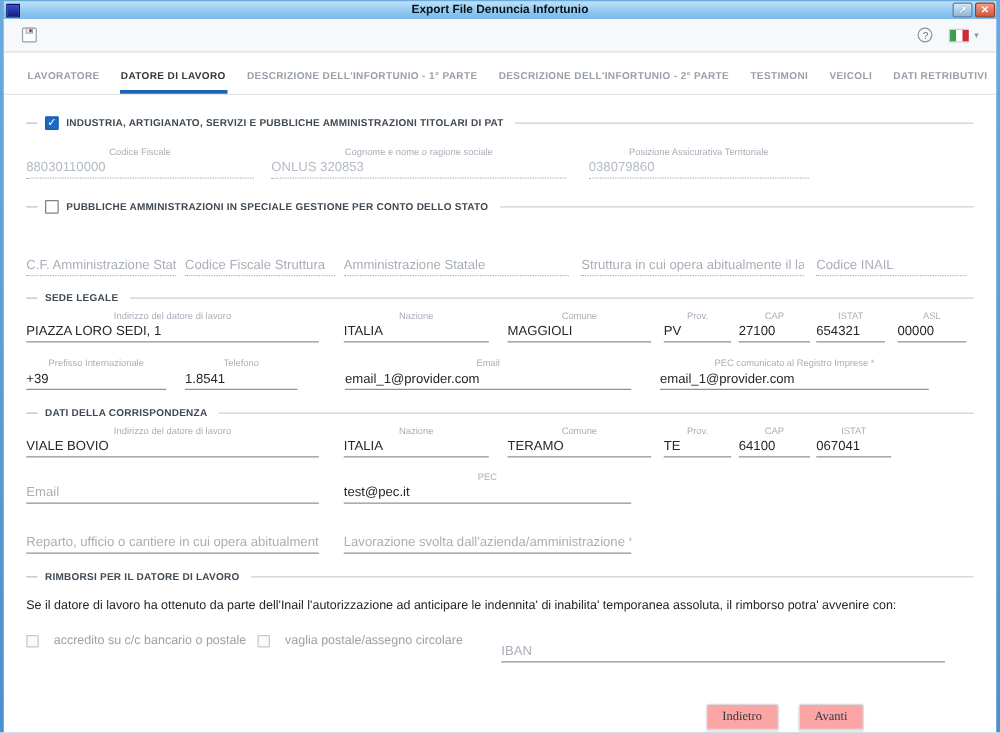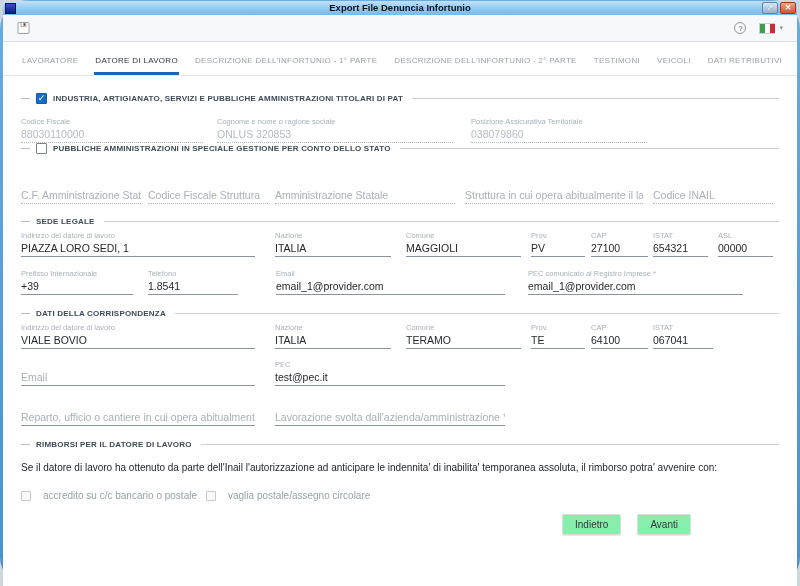--- a/index.html
+++ b/index.html
@@ -1,21 +1,21 @@
 <!DOCTYPE html>
 <html><head>
 <meta charset="utf-8">
 <style>
   * { margin:0; padding:0; box-sizing:border-box; }
   html,body { background:#cfd6dd; font-family:"Liberation Sans", sans-serif; }
   .window{
     width:800px; height:586px;
     background:linear-gradient(#6aabdf,#4a90cc);
     padding:1px 3px 0 3px;
-    display:flex; flex-direction:column;border-radius:29px;
+    display:flex; flex-direction:column;
   }
   
   .titlebar{
     height:14px; flex:0 0 14px;
     background:linear-gradient(#bfe1f7,#8ec7f0 60%,#79b9ea);
     display:flex; align-items:center; position:relative;
   }
   .win-icon{ width:11px;height:11px;margin-left:2px;
     background:linear-gradient(#3a4bd8,#141e7a); border:1px solid #0e1560; z-index:2;}
   .win-title{ position:absolute; left:0; right:0; text-align:center;
@@ -33,49 +33,49 @@
   .help-icon{ width:12px;height:12px;border:1px solid #8d949c;border-radius:50%;
     font-size:8px;color:#6e757d;display:flex;align-items:center;justify-content:center;}
   .flag-wrap{ display:flex; align-items:center; gap:4px;}
   .flag{ width:16px;height:11px;display:flex;border:1px solid #c9ced4;}
   .flag i{ flex:1; display:block;}
   .flag .g{ background:#3f9e4d;} .flag .w{ background:#fff;} .flag .r{ background:#cd2b37;}
   .caret{ font-size:7px; color:#8d949c;}
   
   .tabs{ display:flex; gap:15px; padding-left:18px; margin-top:7px;
     border-bottom:1px solid #e4e6ea; align-items:flex-end; height:27px; flex:0 0 27px;}
-  .tab{ font-size:8px; font-weight:normal; letter-spacing:.3px; color:#9aa0a8;
+  .tab{ font-size:8px; font-weight:bold; letter-spacing:.3px; color:#9aa0a8;
     padding:0 1px 10px; white-space:nowrap; cursor:default;}
   .tab.active{ color:#32373d; border-bottom:3px solid #1a66b0; padding-bottom:7px;}
   
   .content{ flex:1; padding:0 18px; overflow:hidden;}
   .legend{ display:flex; align-items:center;}
   .legend .dash{ width:9px; height:1px; background:#b9bfc7; margin-right:6px; flex:0 0 9px;}
   .legend-text{ font-size:8px; font-weight:bold; color:#3f4a55; letter-spacing:.2px;
     white-space:nowrap; margin-right:9px;}
   .legend .rule{ flex:1; height:1px; background:#ccd1d7;}
   .cb{ width:11px; height:11px; border:1px solid #7a828b; background:#fff; margin-right:6px;
     border-radius:1px; display:flex; align-items:center; justify-content:center; flex:0 0 11px;}
   .cb.checked{ background:#1b6ac6; border-color:#155aab; color:#fff; font-size:9px; line-height:1;}
   .row{ display:flex; align-items:flex-start;}
   .field{ display:flex; flex-direction:column;}
   .f-label{ font-size:7.5px; color:#a9afb8; height:10px; line-height:10px;
-    white-space:nowrap; overflow:hidden;}
+    white-space:nowrap; overflow:hidden;text-align:center;}
   .f-value{ font-size:10.5px; color:#24272b; height:16px; line-height:15px;
     border-bottom:1px solid #8d939b; white-space:nowrap; overflow:hidden;}
   .field.disabled .f-value{ color:#b5bbc3; border-bottom:1px dotted #b1b7bf;}
   .field.empty .f-value{ color:#a9afb8;}
   .intro{ font-size:10px; color:#22262a;}
   .opt{ display:flex; align-items:center; padding-top:5px;}
   .opt .cb.gray{ width:10px; height:10px; flex:0 0 10px; border:1px solid #c3c8cf; background:#fafbfc;}
   .opt-label{ font-size:10px; color:#9aa1aa; margin-left:6px; white-space:nowrap;}
   .footer{ display:flex; justify-content:flex-end; gap:16px; padding-right:88px; margin-top:13px;}
-  .btn{ background:#86efac; border:1px solid #d8dbe0; border-radius:2px; font-size:10px;
+  .btn{ background:#fca5a5; border:1px solid #d8dbe0; border-radius:2px; font-size:10px;
     color:#34383e; padding:4px 12px; box-shadow:0 1px 1px rgba(0,0,0,.1);
-    font-family:Liberation Sans, sans-serif; cursor:pointer;}
+    font-family:Liberation Serif, serif; cursor:pointer;margin-top:20px;}
   .save-icon svg{ display:block;}
 </style>
 </head>
 <body>
 
 <div class="window">
 
   <div class="titlebar">
     <div class="win-icon"></div>
     <div class="win-title">Export File Denuncia Infortunio</div>
@@ -134,21 +134,21 @@
         <div class="field disabled" style="width:236px;margin-right:18px">
           <div class="f-label">Cognome e nome o ragione sociale</div>
           <div class="f-value">ONLUS 320853</div>
         </div>
         <div class="field disabled" style="width:176px">
           <div class="f-label">Posizione Assicurativa Territoriale</div>
           <div class="f-value">038079860</div>
         </div>
       </div>
 
-      <div class="legend" style="">
+      <div class="legend" style="margin-top:17px">
         <span class="dash"></span>
         <span class="cb"></span>
         <span class="legend-text">PUBBLICHE AMMINISTRAZIONI IN SPECIALE GESTIONE PER CONTO DELLO STATO</span>
         <span class="rule"></span>
       </div>
       <div class="row" style="margin-top:24px">
         <div class="field disabled empty" style="width:120px;margin-right:7px">
           <div class="f-label"></div>
           <div class="f-value">C.F. Amministrazione Statale</div>
         </div>
@@ -284,20 +284,24 @@
       <div class="intro" style="margin-top:13px">Se il datore di lavoro ha ottenuto da parte dell'Inail l'autorizzazione ad anticipare le indennita' di inabilita' temporanea assoluta, il rimborso potra' avvenire con:</div>
       <div class="row" style="margin-top:12px">
         <div class="opt" style="width:185px">
           <span class="cb gray"></span>
           <span class="opt-label">accredito su c/c bancario o postale</span>
         </div>
         <div class="opt" style="width:195px">
           <span class="cb gray"></span>
           <span class="opt-label">vaglia postale/assegno circolare</span>
         </div>
+        <div class="field empty" style="width:355px;margin-top:2px">
+          <div class="f-label"></div>
+          <div class="f-value">IBAN</div>
+        </div>
       </div>
 
       <div class="footer">
         <button class="btn">Indietro</button>
         <button class="btn">Avanti</button>
       </div>
 
     </div>
   </div>
 </div>

